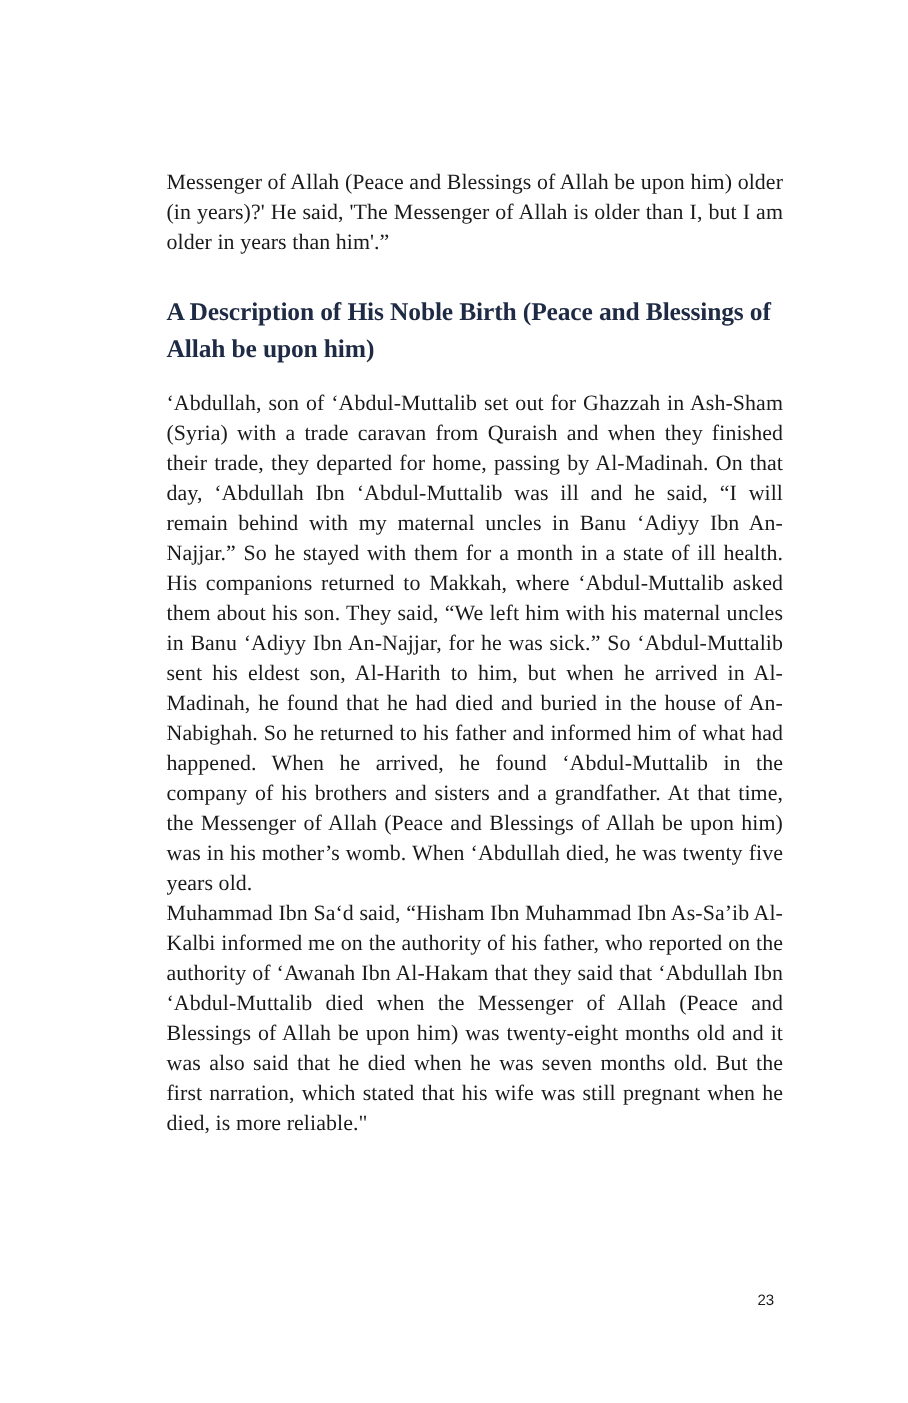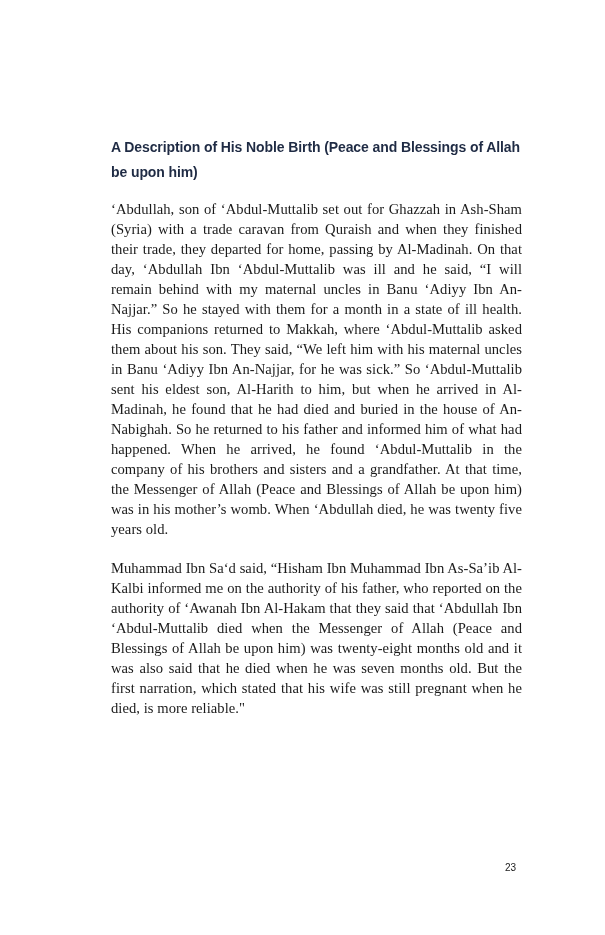--- a/index.html
+++ b/index.html
@@ -22,44 +22,44 @@
       color: #1a1a1a;
     }
     .para {
       font-size: 14.6px;
       line-height: 20px;
       text-align: justify;
       margin: 0;
       letter-spacing: 0.05px;
     }
     .para + .para {
-      margin-top: 19px;
     }
     .heading {
-      font-family: Liberation Sans, sans-serif;
+      font-family: Liberation Serif, serif;
       font-weight: bold;
-      font-size: 14px;
+      font-size: 17px;
       line-height: 25px;
       color: #1f2b44;
       margin: 23px 0 14px 0;
       letter-spacing: -0.1px;
     }
     .page-number {
       position: absolute;
       left: 505px;
       top: 862px;
       font-family: "Liberation Sans", "DejaVu Sans", sans-serif;
       font-size: 10px;
       color: #1a1a1a;
     }
   </style>
 </head>
 <body>
 
 <div class="page">
+  <p class="para">Messenger of Allah (Peace and Blessings of Allah be upon him) older (in years)?' He said, 'The Messenger of Allah is older than I, but I am older in years than him'.”</p>
 
   <h2 class="heading">A Description of His Noble Birth (Peace and Blessings of Allah be upon him)</h2>
 
   <p class="para">‘Abdullah, son of ‘Abdul-Muttalib set out for Ghazzah in Ash-Sham (Syria) with a trade caravan from Quraish and when they finished their trade, they departed for home, passing by Al-Madinah. On that day, ‘Abdullah Ibn ‘Abdul-Muttalib was ill and he said, “I will remain behind with my maternal uncles in Banu ‘Adiyy Ibn An-Najjar.” So he stayed with them for a month in a state of ill health. His companions returned to Makkah, where ‘Abdul-Muttalib asked them about his son. They said, “We left him with his maternal uncles in Banu ‘Adiyy Ibn An-Najjar, for he was sick.” So ‘Abdul-Muttalib sent his eldest son, Al-Harith to him, but when he arrived in Al-Madinah, he found that he had died and buried in the house of An-Nabighah. So he returned to his father and informed him of what had happened. When he arrived, he found ‘Abdul-Muttalib in the company of his brothers and sisters and a grandfather. At that time, the Messenger of Allah (Peace and Blessings of Allah be upon him) was in his mother’s womb. When ‘Abdullah died, he was twenty five years old.</p>
 
   <p class="para">Muhammad Ibn Sa‘d said, “Hisham Ibn Muhammad Ibn As-Sa’ib Al-Kalbi informed me on the authority of his father, who reported on the authority of ‘Awanah Ibn Al-Hakam that they said that ‘Abdullah Ibn ‘Abdul-Muttalib died when the Messenger of Allah (Peace and Blessings of Allah be upon him) was twenty-eight months old and it was also said that he died when he was seven months old. But the first narration, which stated that his wife was still pregnant when he died, is more reliable."</p>
 </div>
 
 <div class="page-number">23</div>
 

